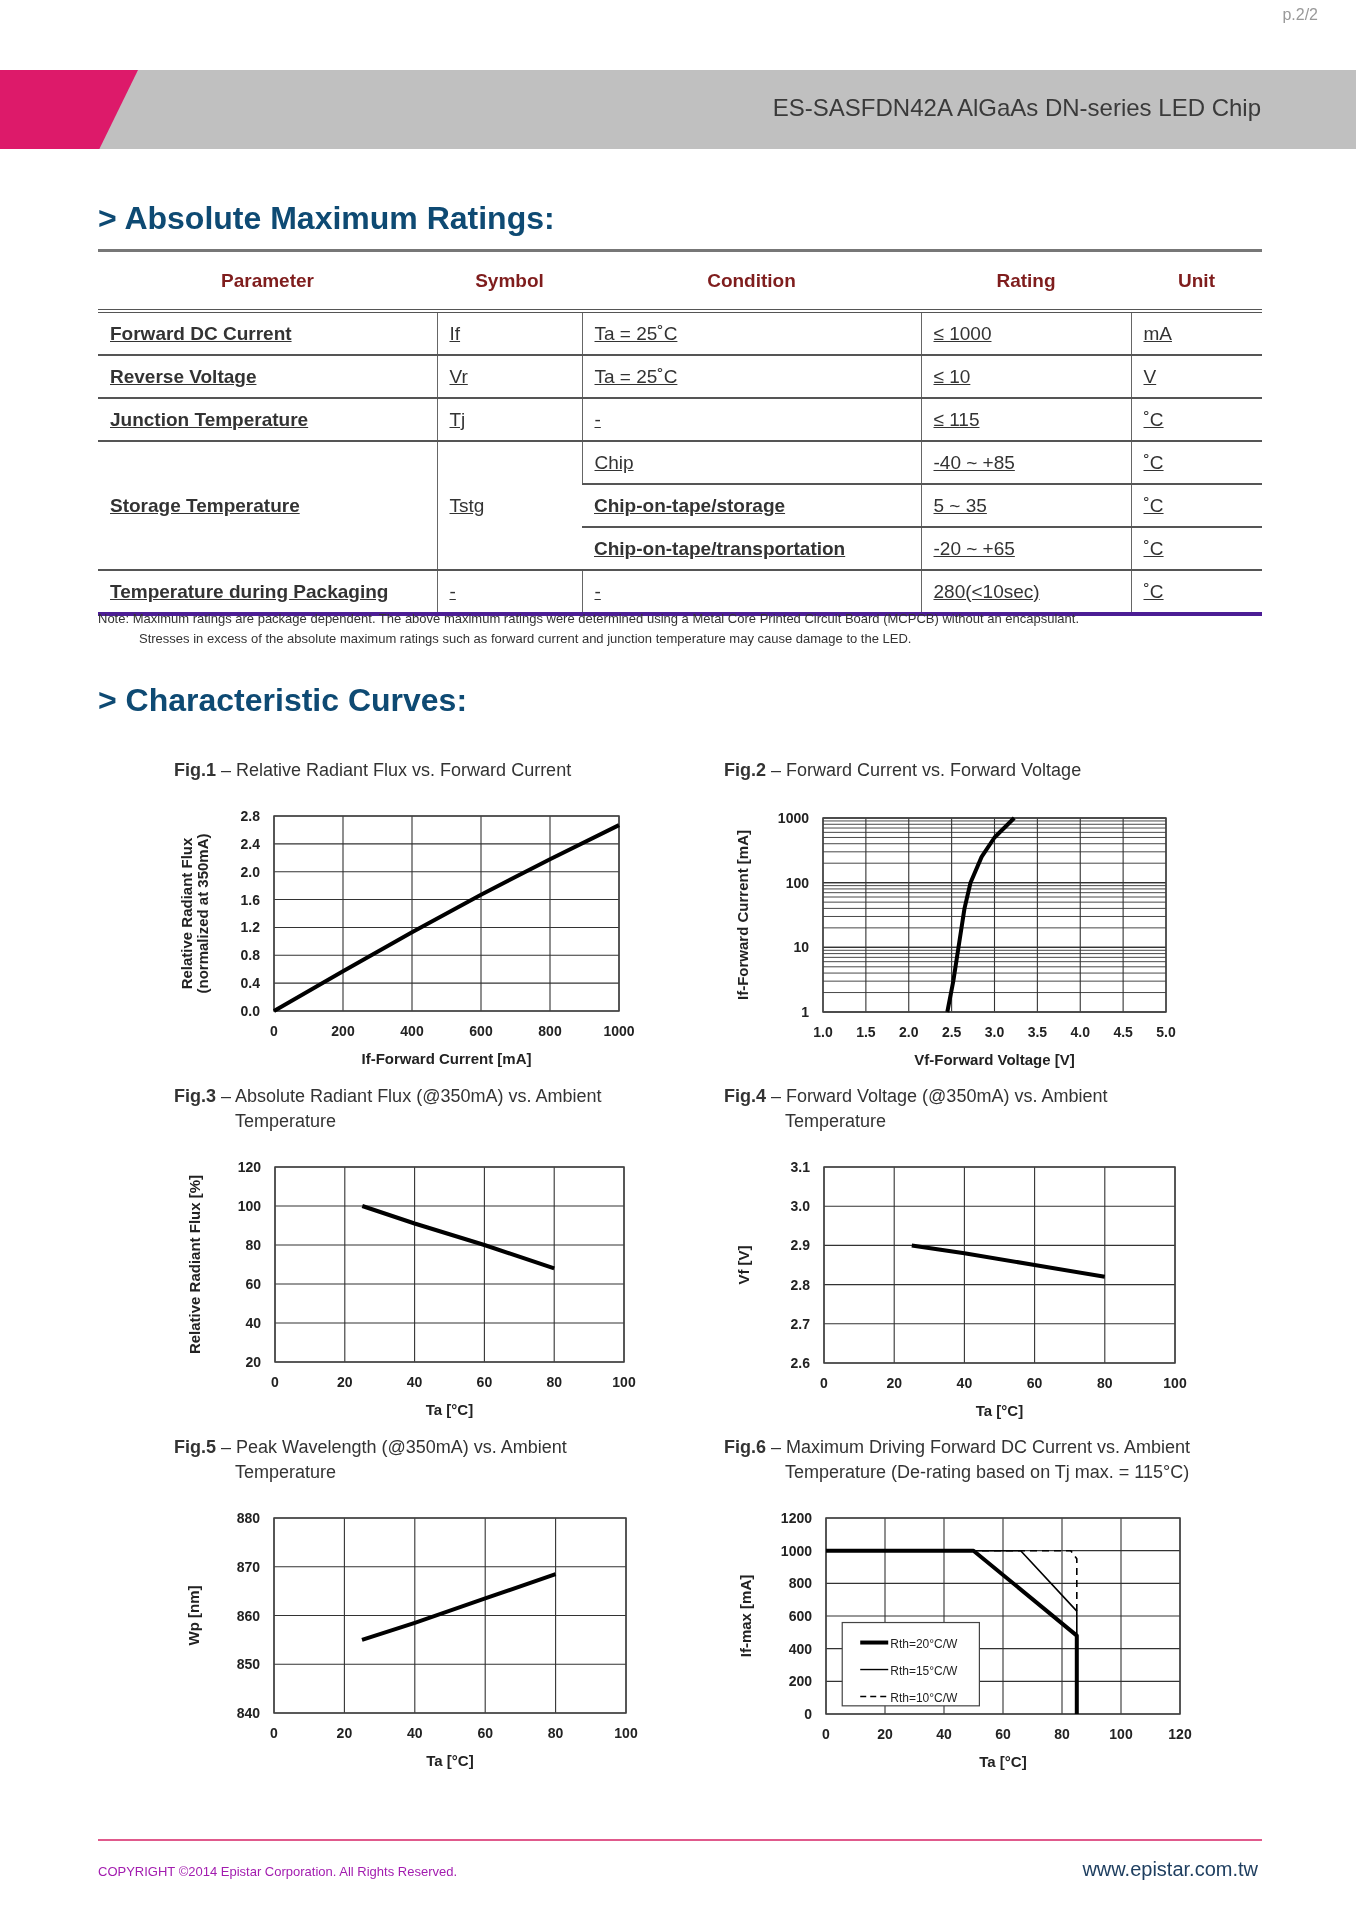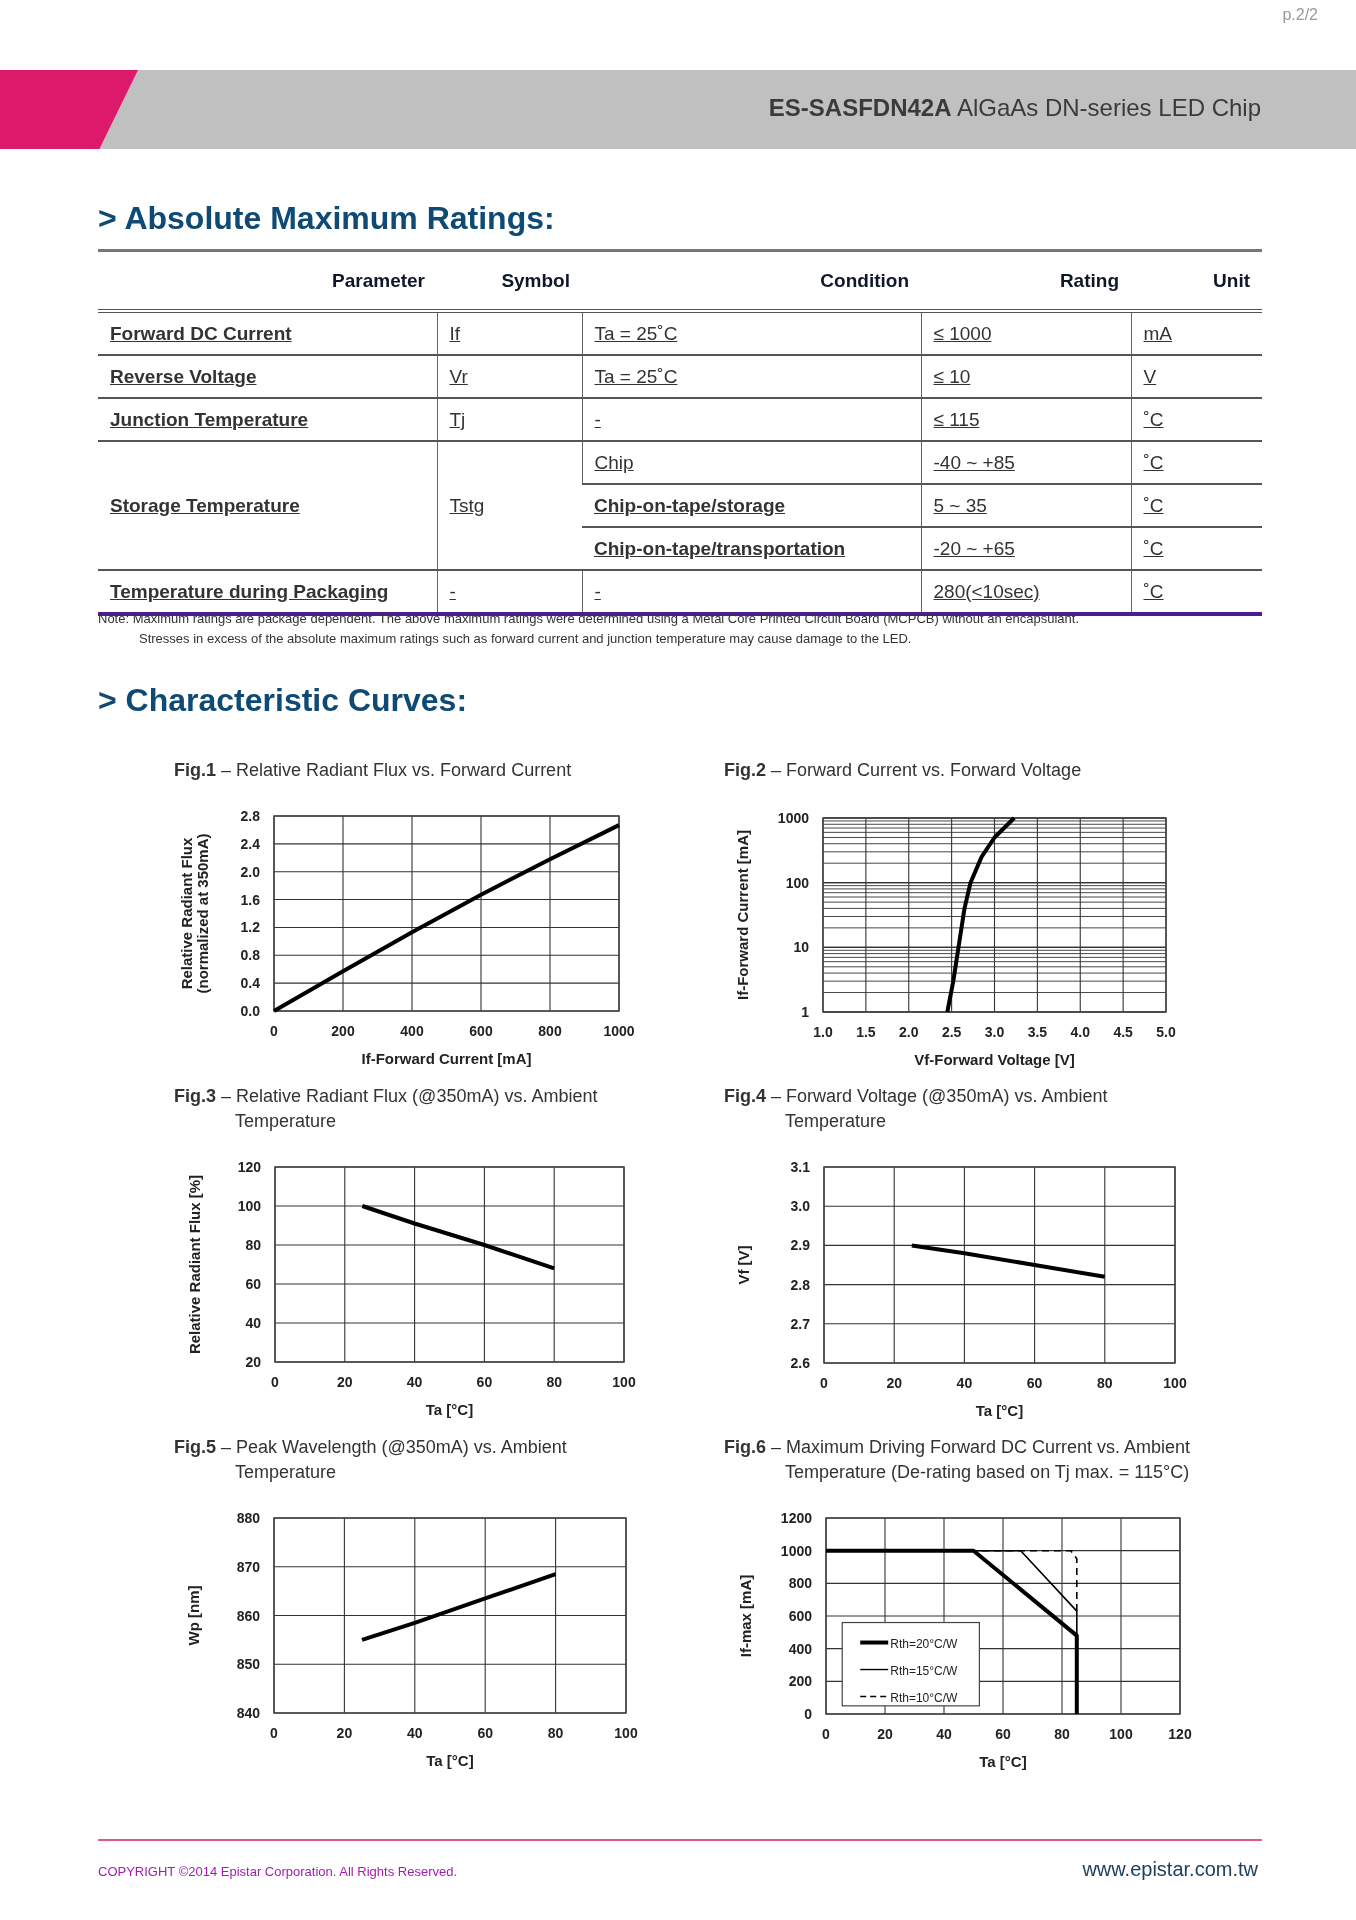--- a/index.html
+++ b/index.html
@@ -1,24 +1,24 @@
 <!DOCTYPE html>
 <html><head>
 <meta charset="utf-8">
 <style>
   html, body { margin:0; padding:0; background:#fff; }
   body { width:1356px; height:1920px; position:relative; font-family:"Liberation Sans", sans-serif; color:#222; overflow:hidden; }
   .pagenum { position:absolute; top:6px; right:38px; font-size:16px; color:#999; }
   .banner { position:absolute; top:70px; left:0; width:1356px; height:79px; background:#c0c0c0; }
   .banner .accent { position:absolute; top:0; left:0; width:138px; height:79px; background:#dd1a6a; clip-path:polygon(0 0, 100% 0, 72% 100%, 0 100%); }
   .banner .title { position:absolute; right:95px; top:24px; font-size:24px; color:#3a3a3a; }
-  .banner .title b { font-weight:700; }
+  .banner .title b { font-weight:400; }
   .section-title { position:absolute; left:98px; font-size:32px; font-weight:700; color:#0e4a73; }
   table.ratings { position:absolute; left:98px; top:249px; width:1164px; border-collapse:collapse; font-size:19px; }
-  table.ratings th { color:#0f172a; font-weight:700; text-align:right; padding:0 12px; height:57px; border-top:3px solid #777; border-bottom:4px double #555; }
+  table.ratings th { color:#7f1d1d; font-weight:700; text-align:center; padding:0 12px; height:57px; border-top:3px solid #777; border-bottom:4px double #555; }
   table.ratings td { padding:0 12px; height:41px; border-bottom:2px solid #555; border-left:1.5px solid #666; color:#333;text-decoration:underline; }
   table.ratings td:first-child { border-left:none; font-weight:700; }
   table.ratings tr:last-child td { border-bottom:4px solid #4c1d95; }
   .note { position:absolute; left:98px; top:609px; font-size:13px; color:#333; line-height:20px; }
   .note .indent { padding-left:41px; }
   .fig-caption { position:absolute; font-size:18px; color:#333; line-height:25px;margin-left:16px; }
   .fig-caption b { font-weight:700; }
   .fig-caption .cont { display:block; }
   svg.chart { position:absolute; overflow:visible; }
   svg.chart text { font-family:"Liberation Sans", sans-serif; font-weight:700; fill:#222; }
@@ -106,21 +106,21 @@
 
 <div class="note">
   <div>Note: Maximum ratings are package dependent. The above maximum ratings were determined using a Metal Core Printed Circuit Board (MCPCB) without an encapsulant.</div>
   <div class="indent">Stresses in excess of the absolute maximum ratings such as forward current and junction temperature may cause damage to the LED.</div>
 </div>
 
 <div class="section-title" style="top:682px">&gt; Characteristic Curves:</div>
 
 <div class="fig-caption" style="left:158px;top:758px"><b>Fig.1</b><span> – Relative Radiant Flux vs. Forward Current</span></div>
 <div class="fig-caption" style="left:708px;top:758px"><b>Fig.2</b><span> – Forward Current vs. Forward Voltage</span></div>
-<div class="fig-caption" style="left:158px;top:1084px"><b>Fig.3</b><span> – Relative Radiant Flux (@350mA) vs. Ambient</span><span class="cont" style="padding-left:61px">Temperature</span></div>
+<div class="fig-caption" style="left:158px;top:1084px"><b>Fig.3</b><span> – Absolute Radiant Flux (@350mA) vs. Ambient</span><span class="cont" style="padding-left:61px">Temperature</span></div>
 <div class="fig-caption" style="left:708px;top:1084px"><b>Fig.4</b><span> – Forward Voltage (@350mA) vs. Ambient</span><span class="cont" style="padding-left:61px">Temperature</span></div>
 <div class="fig-caption" style="left:158px;top:1435px"><b>Fig.5</b><span> – Peak Wavelength (@350mA) vs. Ambient</span><span class="cont" style="padding-left:61px">Temperature</span></div>
 <div class="fig-caption" style="left:708px;top:1435px"><b>Fig.6</b><span> – Maximum Driving Forward DC Current vs. Ambient</span><span class="cont" style="padding-left:61px">Temperature (De-rating based on Tj max. = 115°C)</span></div>
 
 <svg class="chart" style="left:0;top:0" width="1356" height="1920">
     <line x1="274" x2="619" y1="1011" y2="1011" stroke="#333" stroke-width="1.1"></line>
     <line x1="274" x2="619" y1="983.1428571428571" y2="983.1428571428571" stroke="#333" stroke-width="1.1"></line>
     <line x1="274" x2="619" y1="955.2857142857142" y2="955.2857142857142" stroke="#333" stroke-width="1.1"></line>
     <line x1="274" x2="619" y1="927.4285714285714" y2="927.4285714285714" stroke="#333" stroke-width="1.1"></line>
     <line x1="274" x2="619" y1="899.5714285714286" y2="899.5714285714286" stroke="#333" stroke-width="1.1"></line>

